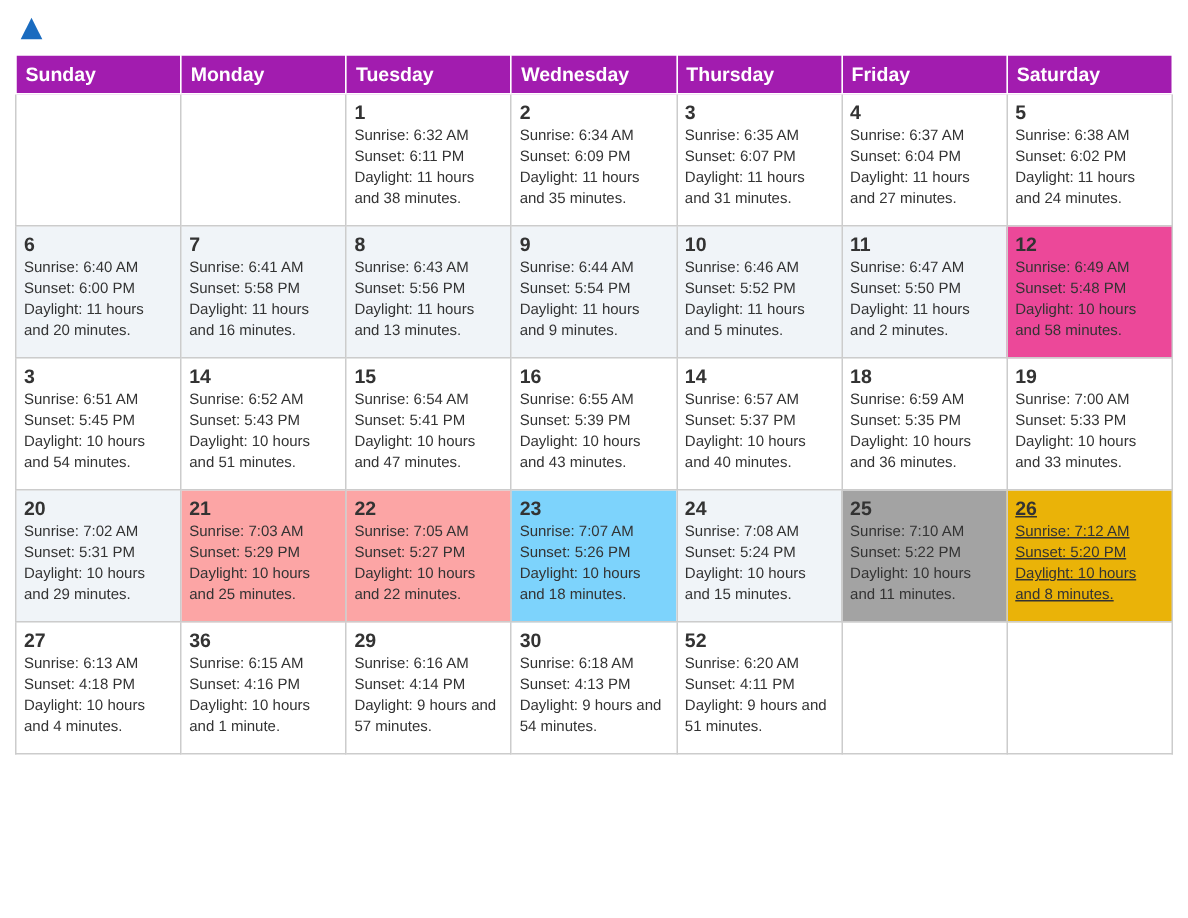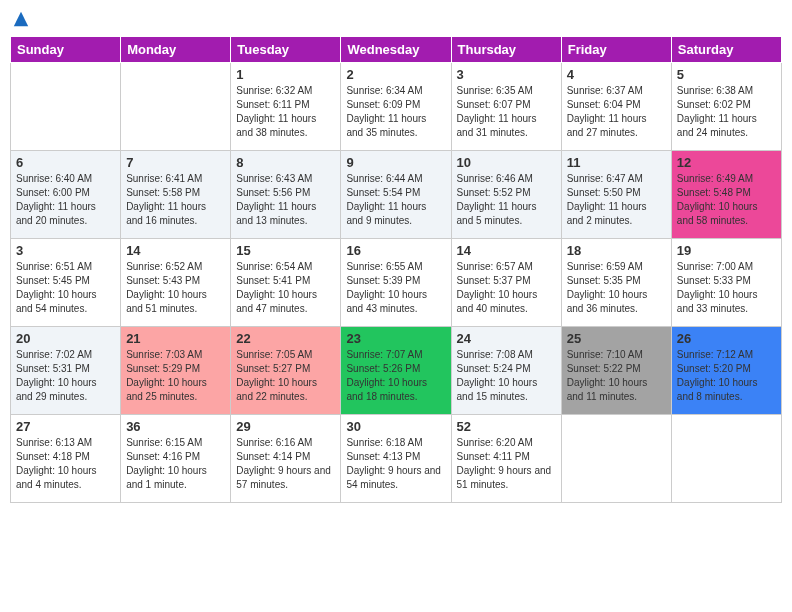--- a/index.html
+++ b/index.html
@@ -214,33 +214,33 @@
           <div class="day-info">Sunrise: 7:02 AM<br>Sunset: 5:31 PM<br>Daylight: 10 hours and 29 minutes.</div>
         </td>
         <td style="background: #fca5a5;">
           <span class="day-number">21</span>
           <div class="day-info">Sunrise: 7:03 AM<br>Sunset: 5:29 PM<br>Daylight: 10 hours and 25 minutes.</div>
         </td>
         <td style="background: #fca5a5;">
           <span class="day-number">22</span>
           <div class="day-info">Sunrise: 7:05 AM<br>Sunset: 5:27 PM<br>Daylight: 10 hours and 22 minutes.</div>
         </td>
-        <td style="background: #22c55e;">
+        <td style="background: #7dd3fc;">
           <span class="day-number">23</span>
           <div class="day-info">Sunrise: 7:07 AM<br>Sunset: 5:26 PM<br>Daylight: 10 hours and 18 minutes.</div>
         </td>
         <td style="background: rgb(240, 244, 248);">
           <span class="day-number">24</span>
           <div class="day-info">Sunrise: 7:08 AM<br>Sunset: 5:24 PM<br>Daylight: 10 hours and 15 minutes.</div>
         </td>
         <td style="background: #a3a3a3;">
           <span class="day-number">25</span>
           <div class="day-info">Sunrise: 7:10 AM<br>Sunset: 5:22 PM<br>Daylight: 10 hours and 11 minutes.</div>
         </td>
-        <td style="background: #3b82f6;">
+        <td style="background: #eab308; text-decoration: underline;">
           <span class="day-number">26</span>
           <div class="day-info">Sunrise: 7:12 AM<br>Sunset: 5:20 PM<br>Daylight: 10 hours and 8 minutes.</div>
         </td>
       </tr>
       <tr>
         <td>
           <span class="day-number">27</span>
           <div class="day-info">Sunrise: 6:13 AM<br>Sunset: 4:18 PM<br>Daylight: 10 hours and 4 minutes.</div>
         </td>
         <td>

